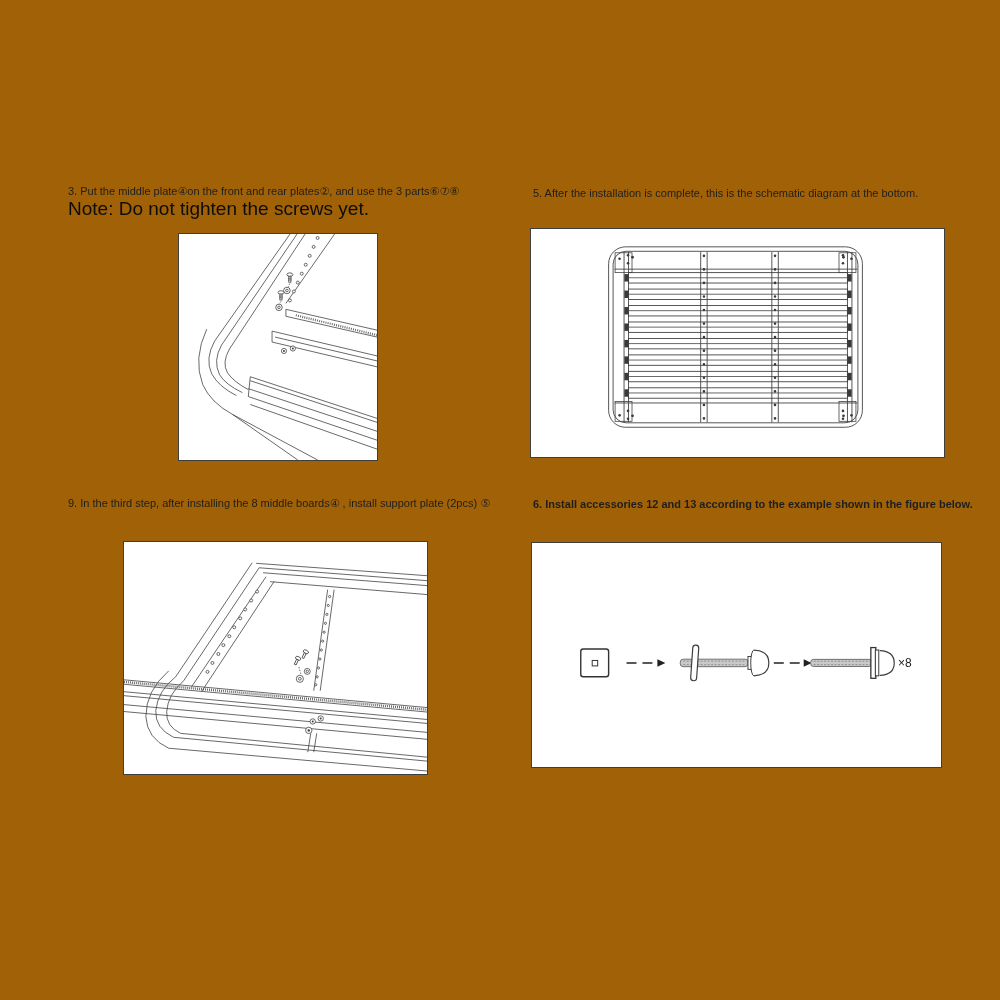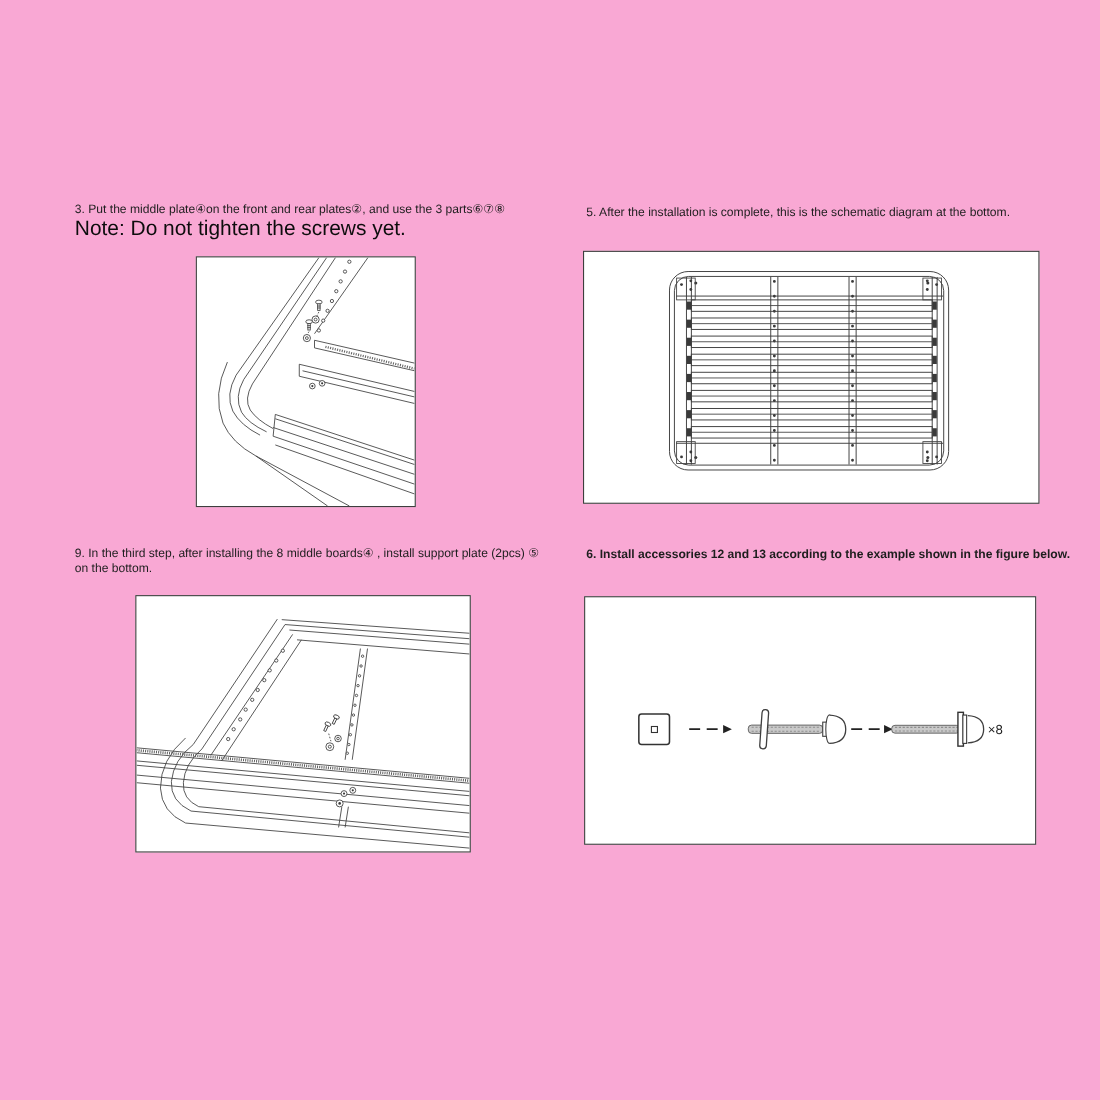--- a/index.html
+++ b/index.html
@@ -1,17 +1,17 @@
 <!DOCTYPE html>
 <html><head>
 <meta charset="utf-8">
 <style>
   html,body{margin:0;padding:0;background:#ffffff;}
   .page{
-    position:relative;width:1000px;height:1000px;background:#f9a8d4;
+    position:relative;width:1000px;height:1000px;background:#a16207;
     font-family:"Liberation Sans","DejaVu Sans",sans-serif;color:#1e1e1e;overflow:hidden;
   }
   .step-text{position:absolute;font-size:11px;line-height:13.5px;color:#1e1e1e;white-space:nowrap;}
   .step-text .note{font-size:19px;line-height:17px;color:#0d0d0d;margin-top:1px;}
   .panel{
     position:absolute;border:1.5px solid #3e3e3e;background:#ffffff;
     box-sizing:border-box;overflow:hidden;
   }
   .panel svg{display:block;width:100%;height:100%;}
   .qty{position:absolute;font-size:12px;color:#1e1e1e;}
@@ -37,21 +37,20 @@
     <div>3. Put the middle plate④on the front and rear plates②, and use the 3 parts⑥⑦⑧</div>
     <div class="note">Note: Do not tighten the screws yet.</div>
   </div>
 
   <div class="step-text" id="text-step5">
     <div>5. After the installation is complete, this is the schematic diagram at the bottom.</div>
   </div>
 
   <div class="step-text" id="text-step4">
     <div>9. In the third step, after installing the 8 middle boards④ , install support plate (2pcs) ⑤</div>
-    <div>on the bottom.</div>
   </div>
 
   <div class="step-text" id="text-step6">
     <div>6. Install accessories 12 and 13 according to the example shown in the figure below.</div>
   </div>
 
   <div class="panel" id="panel-corner">
     <svg viewBox="0 0 200 228" preserveAspectRatio="none">
 
       <path class="ln" d="M115,-4 L36,108"></path>

